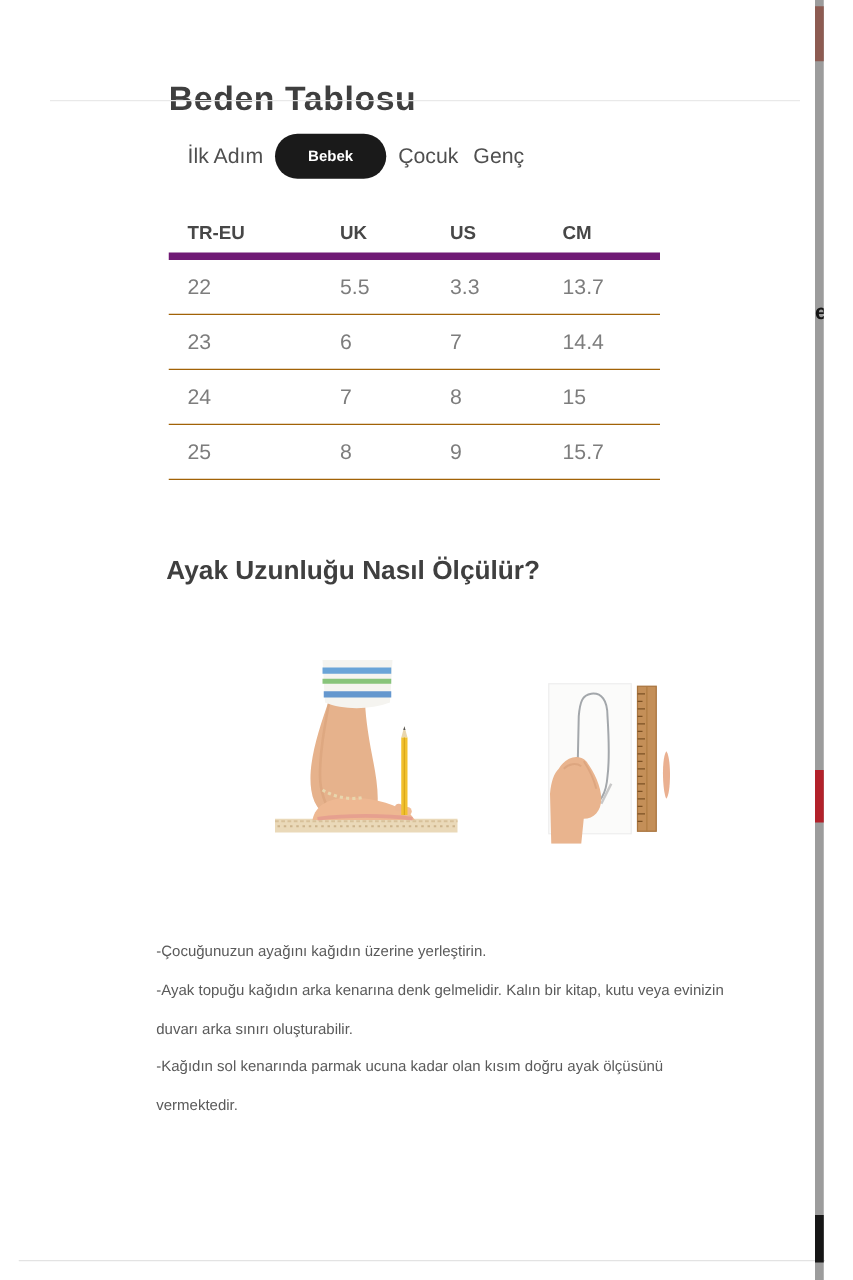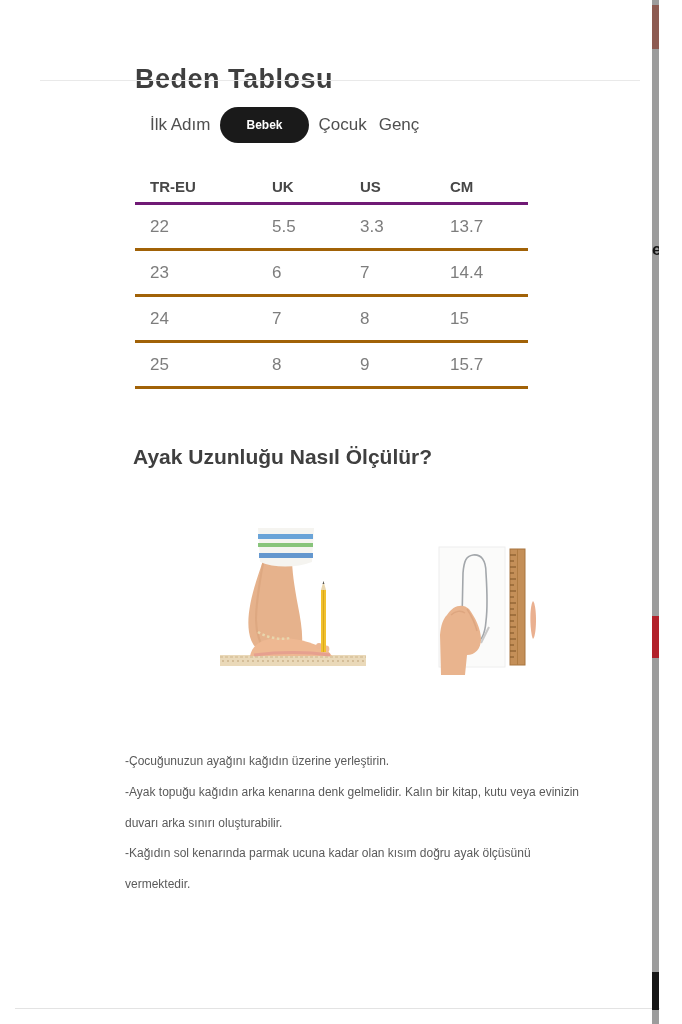--- a/index.html
+++ b/index.html
@@ -32,23 +32,23 @@
     background:var(--c-pill_black,#1a1a1a);color:#ffffff;font-weight:bold;
     border-radius:24px;padding:11px 26px;font-size:12px;
   }
 
   
   .size-table{
     left:135px;top:170px;width:393px;
   }
   .trow{
     display:grid;grid-template-columns:137px 88px 90px 78px;
-    align-items:center;border-bottom:3px solid #a16207;
-  }
-  .trow.head{height:32px;border-bottom:3px solid #701a75;}
+    align-items:center;border-bottom:1px solid #a16207;
+  }
+  .trow.head{height:32px;border-bottom:6px solid #701a75;}
   .trow.body{height:43px;}
   .tcell{font-size:17px;color:var(--c-text_gray,#7d7d7d);}
   .trow.head .tcell{font-size:15px;font-weight:bold;color:#474747;}
   .tcell:first-child{padding-left:15px;}
 
   
   .measure-heading{
     left:133px;top:445px;
     font-size:21px;font-weight:bold;color:var(--c-text_dark,#3f3f3f);
   }

